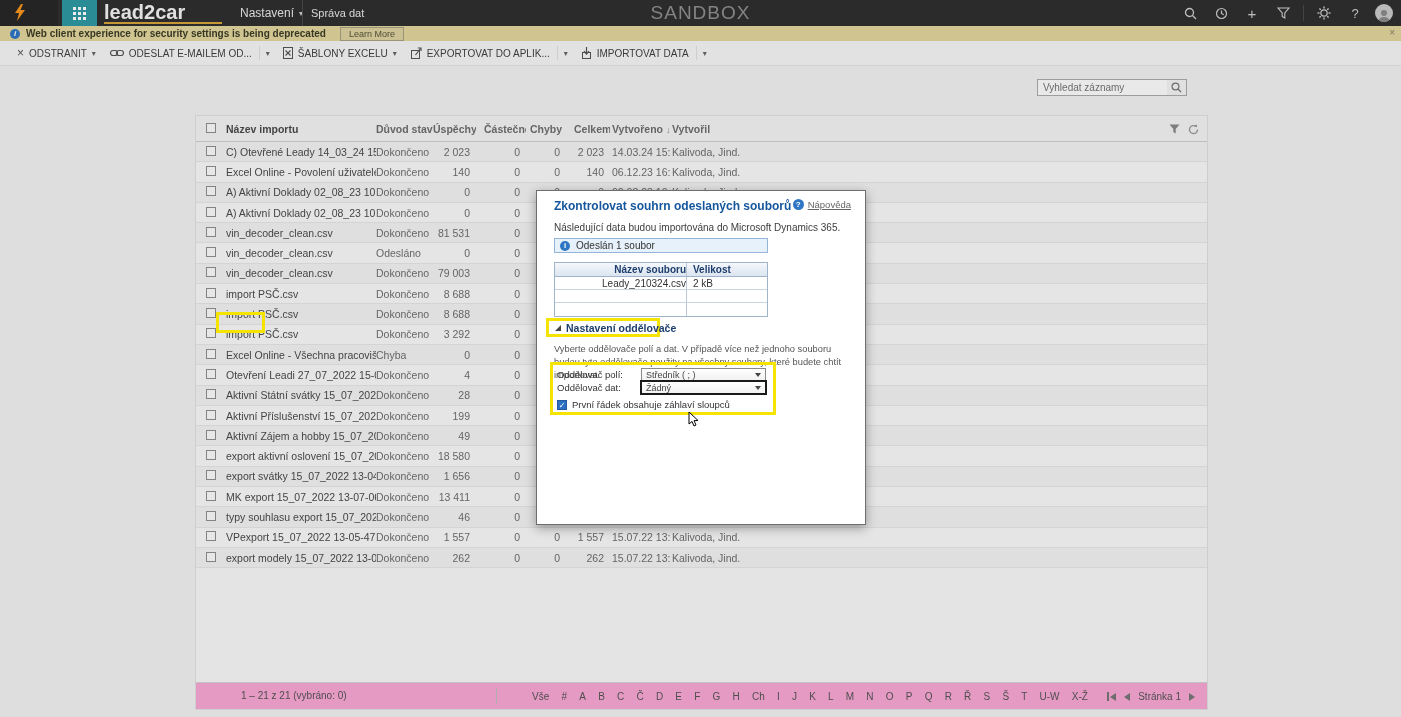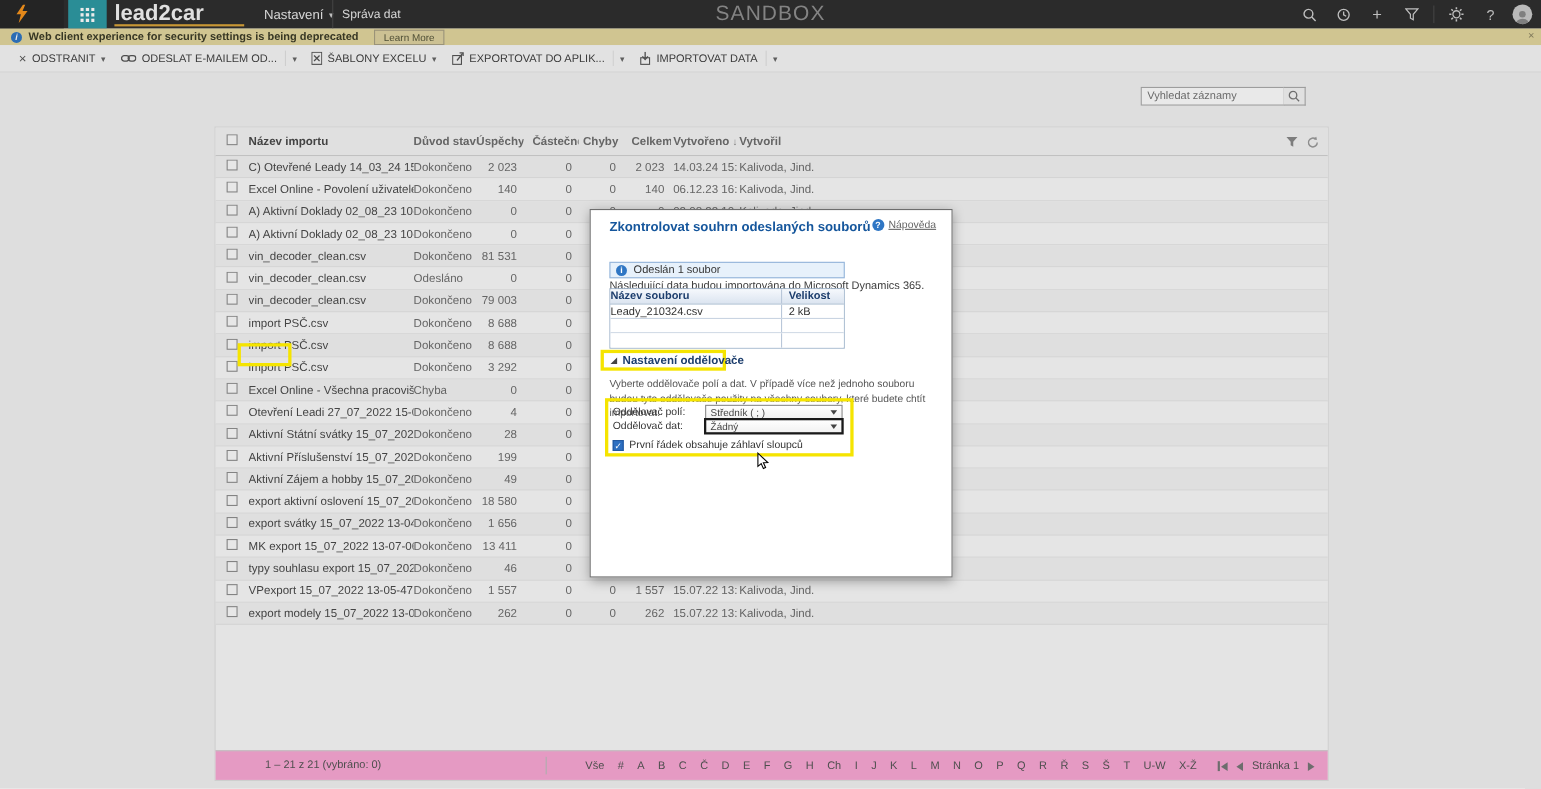--- a/index.html
+++ b/index.html
@@ -81,25 +81,25 @@
 
   
   #dim { position:absolute; inset:0; background:rgba(0,0,0,0.08); pointer-events:none; z-index:10; }
 
   
   #dialog { position:absolute; left:536px; top:190px; width:330px; height:335px; background:#fff; border:1px solid #6e6e6e; box-shadow:0 3px 10px rgba(0,0,0,0.35); z-index:20; }
   #dlg-title { position:absolute; left:17px; top:8px; font-size:12px; font-weight:bold; color:#15569c; }
   #dlg-help { position:absolute; right:14px; top:8px; display:flex; align-items:center; gap:4px; cursor:pointer; }
   #dlg-help-text { font-size:9.5px; color:#666; text-decoration:underline; }
   .blue-circle { width:11px; height:11px; border-radius:50%; background:#2f76c4; color:#fff; font-size:8px; font-weight:bold; display:flex; align-items:center; justify-content:center; }
-  #dlg-intro { position:absolute; left:17px; top:31px; font-size:10px; color:#3c3c3c;margin-top:33px; }
+  #dlg-intro { position:absolute; left:17px; top:31px; font-size:10px; color:#3c3c3c; }
   #dlg-infobar { position:absolute; left:17px; top:47px; width:214px; height:15px; background:#e7f1fb; border:1px solid #94b4da; display:flex; align-items:center; gap:6px; padding-left:5px; font-size:10px; color:#333; }
   #file-table { position:absolute; left:17px; top:71px; width:214px; border:1px solid #9fb4cb; font-size:10px; }
   #ft-head { display:flex; height:14px; background:linear-gradient(#f5f8fc,#dbe4f0); border-bottom:1px solid #9fb4cb; font-weight:bold; color:#1d3e6d; }
-  .ft-c1 { width:156px; border-right:1px solid #b9c7d9; line-height:14px; }
+  .ft-c1 { width:132px; padding-left:12px; border-right:1px solid #b9c7d9; line-height:14px;text-align:right; }
   .ft-c2 { flex:1; padding-left:6px; line-height:14px; }
   .ft-row { display:flex; height:13px; background:#fff; border-bottom:1px solid #c9d4e2; color:#333; }
   .ft-row:last-child { border-bottom:none; }
 
   .ylw { border:3px solid #f5e400; position:absolute; }
   #ylw-section { left:9px; top:127px; width:114px; height:19px; }
   #dlg-section { position:absolute; left:18px; top:131px; display:flex; align-items:center; gap:5px; font-size:10.5px; font-weight:bold; color:#1d3e6d; cursor:pointer; }
   .collapse-tri { width:0; height:0; border-left:6px solid transparent; border-bottom:6px solid #444; display:inline-block; }
   #dlg-desc { position:absolute; left:17px; top:152px; width:305px; font-size:9.3px; color:#555; line-height:1.4; }
   #ylw-form { left:13px; top:171px; width:226px; height:53px; }

